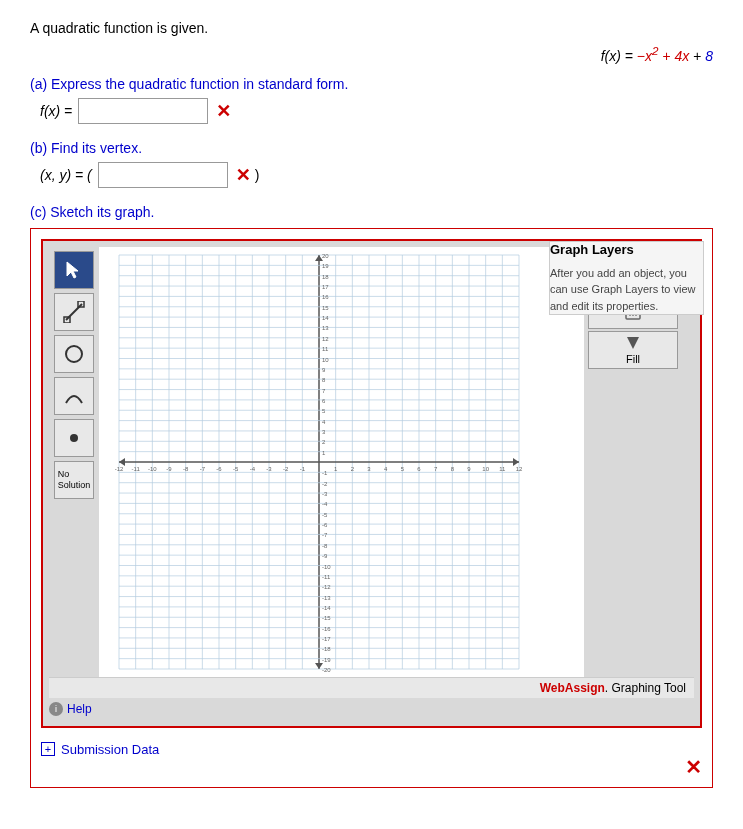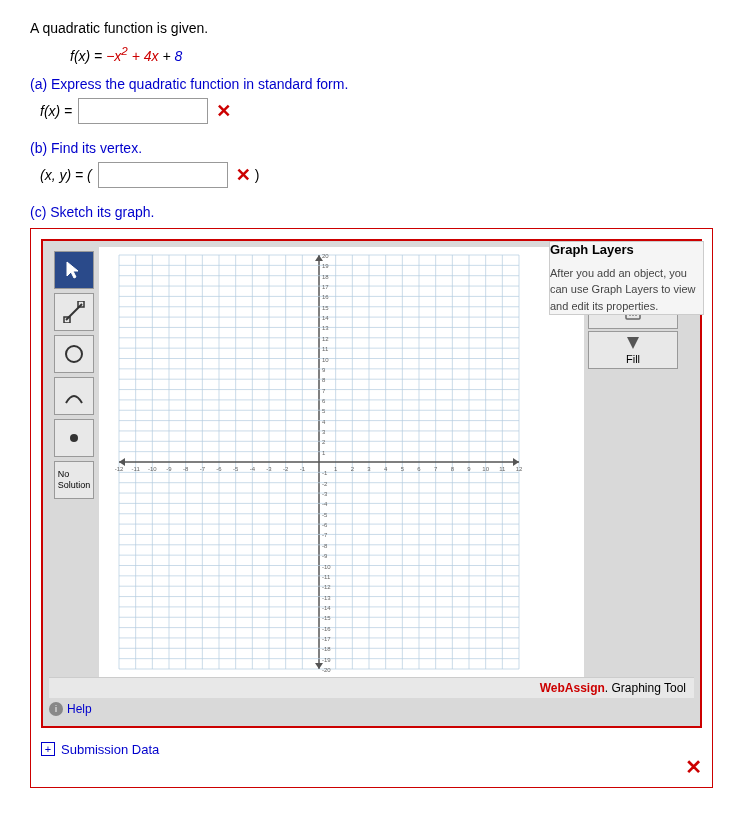--- a/index.html
+++ b/index.html
@@ -9,21 +9,21 @@
       background: #fff;
       color: #000;
       width: 743px;
       min-height: 829px;
       padding: 20px 30px;
     }
     .problem-text {
       margin-bottom: 8px;
     }
     .equation {
-      text-align: left;
+      text-align: right;
       margin: 8px 0 12px 40px;
       font-style: italic;
     }
     .eq-red { color: #cc0000; }
     .eq-blue { color: #0000cc; }
     .part-label { color: #0000cc; margin-bottom: 6px; display: block; }
     .answer-row {
       display: flex;
       align-items: center;
       margin-bottom: 16px;

